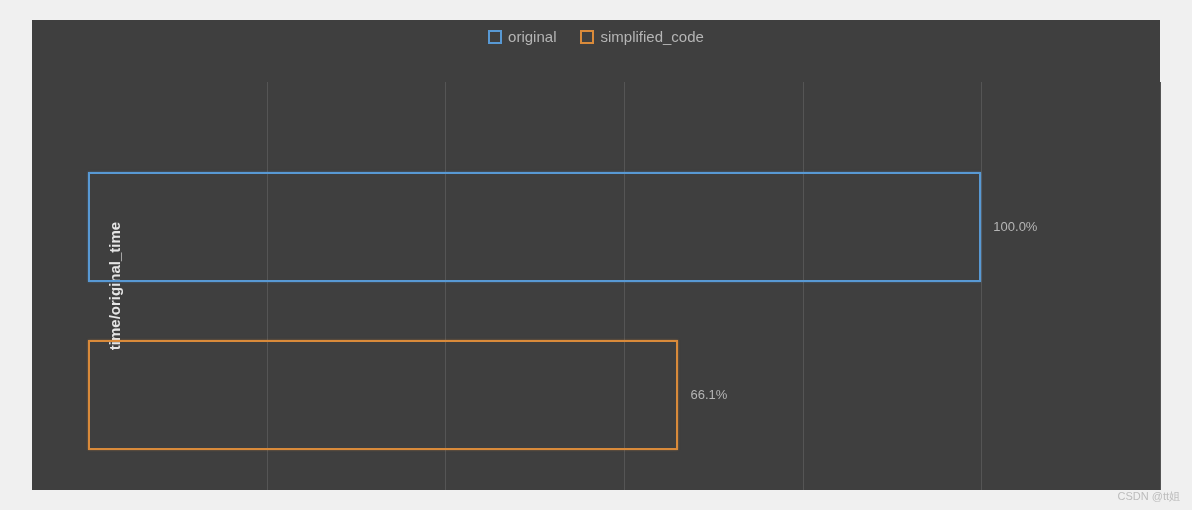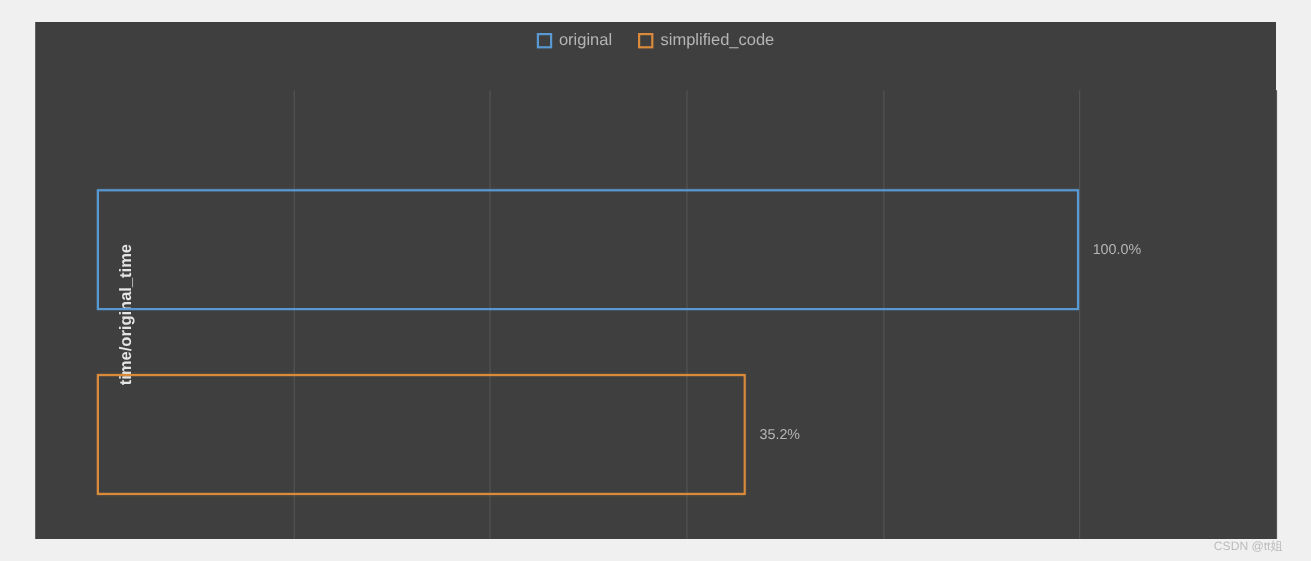--- a/index.html
+++ b/index.html
@@ -91,21 +91,21 @@
     }
     .data-label {
       position: absolute;
       color: #b5b5b5;
       font-size: 13px;
       white-space: nowrap;
       text-align: center;
     }
     .watermark {
       position: absolute;
-      right: 26px;
+      right: 12px;
       bottom: 6px;
       color: #999;
       font-size: 11px;
       opacity: 0.6;
     }
   </style>
 </head>
 <body>
 
 <div class="chart-container">
@@ -130,18 +130,18 @@
         <div class="gridline" style="left: 536px;"></div>
         <div class="gridline" style="left: 714.667px;"></div>
         <div class="gridline" style="left: 893.333px;"></div>
         <div class="gridline" style="left: 1072px;"></div>
       </div>
 
     <div id="bar-original" class="bar bar-original" style="width: 893.333px;"></div>
     <div id="label-original" class="data-label" style="left: 905.333px; top: 137px;">100.0%</div>
 
     <div id="bar-simplified" class="bar bar-simplified" style="width: 590.493px;"></div>
-    <div id="label-simplified" class="data-label" style="left: 602.493px; top: 305px;">35.2%</div>
+    <div id="label-simplified" class="data-label" style="left: 602.493px; top: 305px;">66.1%</div>
   </div>
 
 </div>
 
 <div class="watermark">CSDN @tt姐</div>
 
 </body></html>

